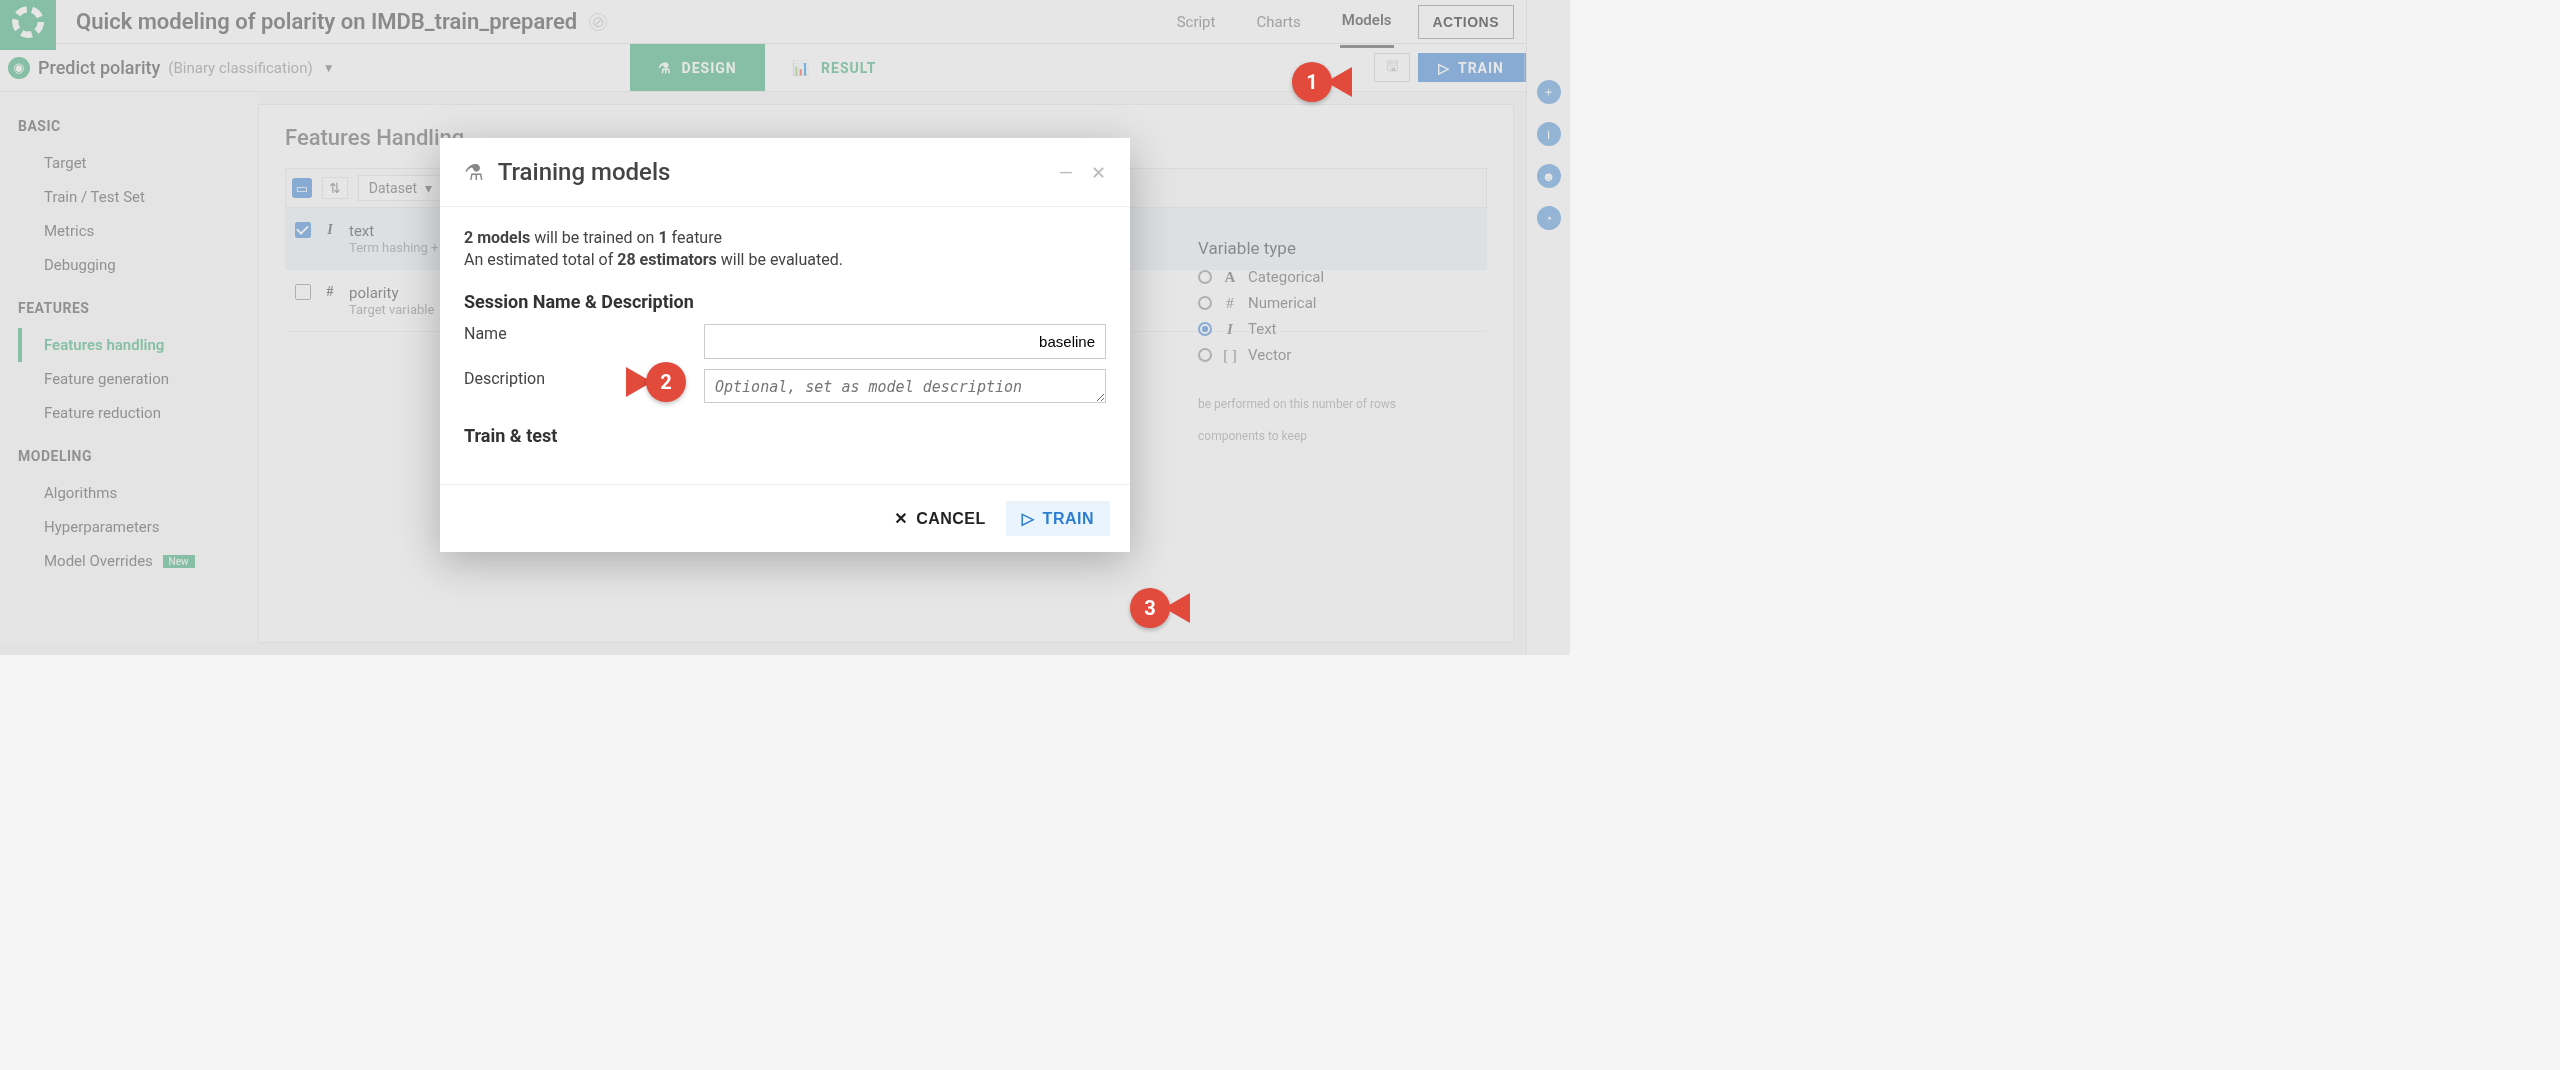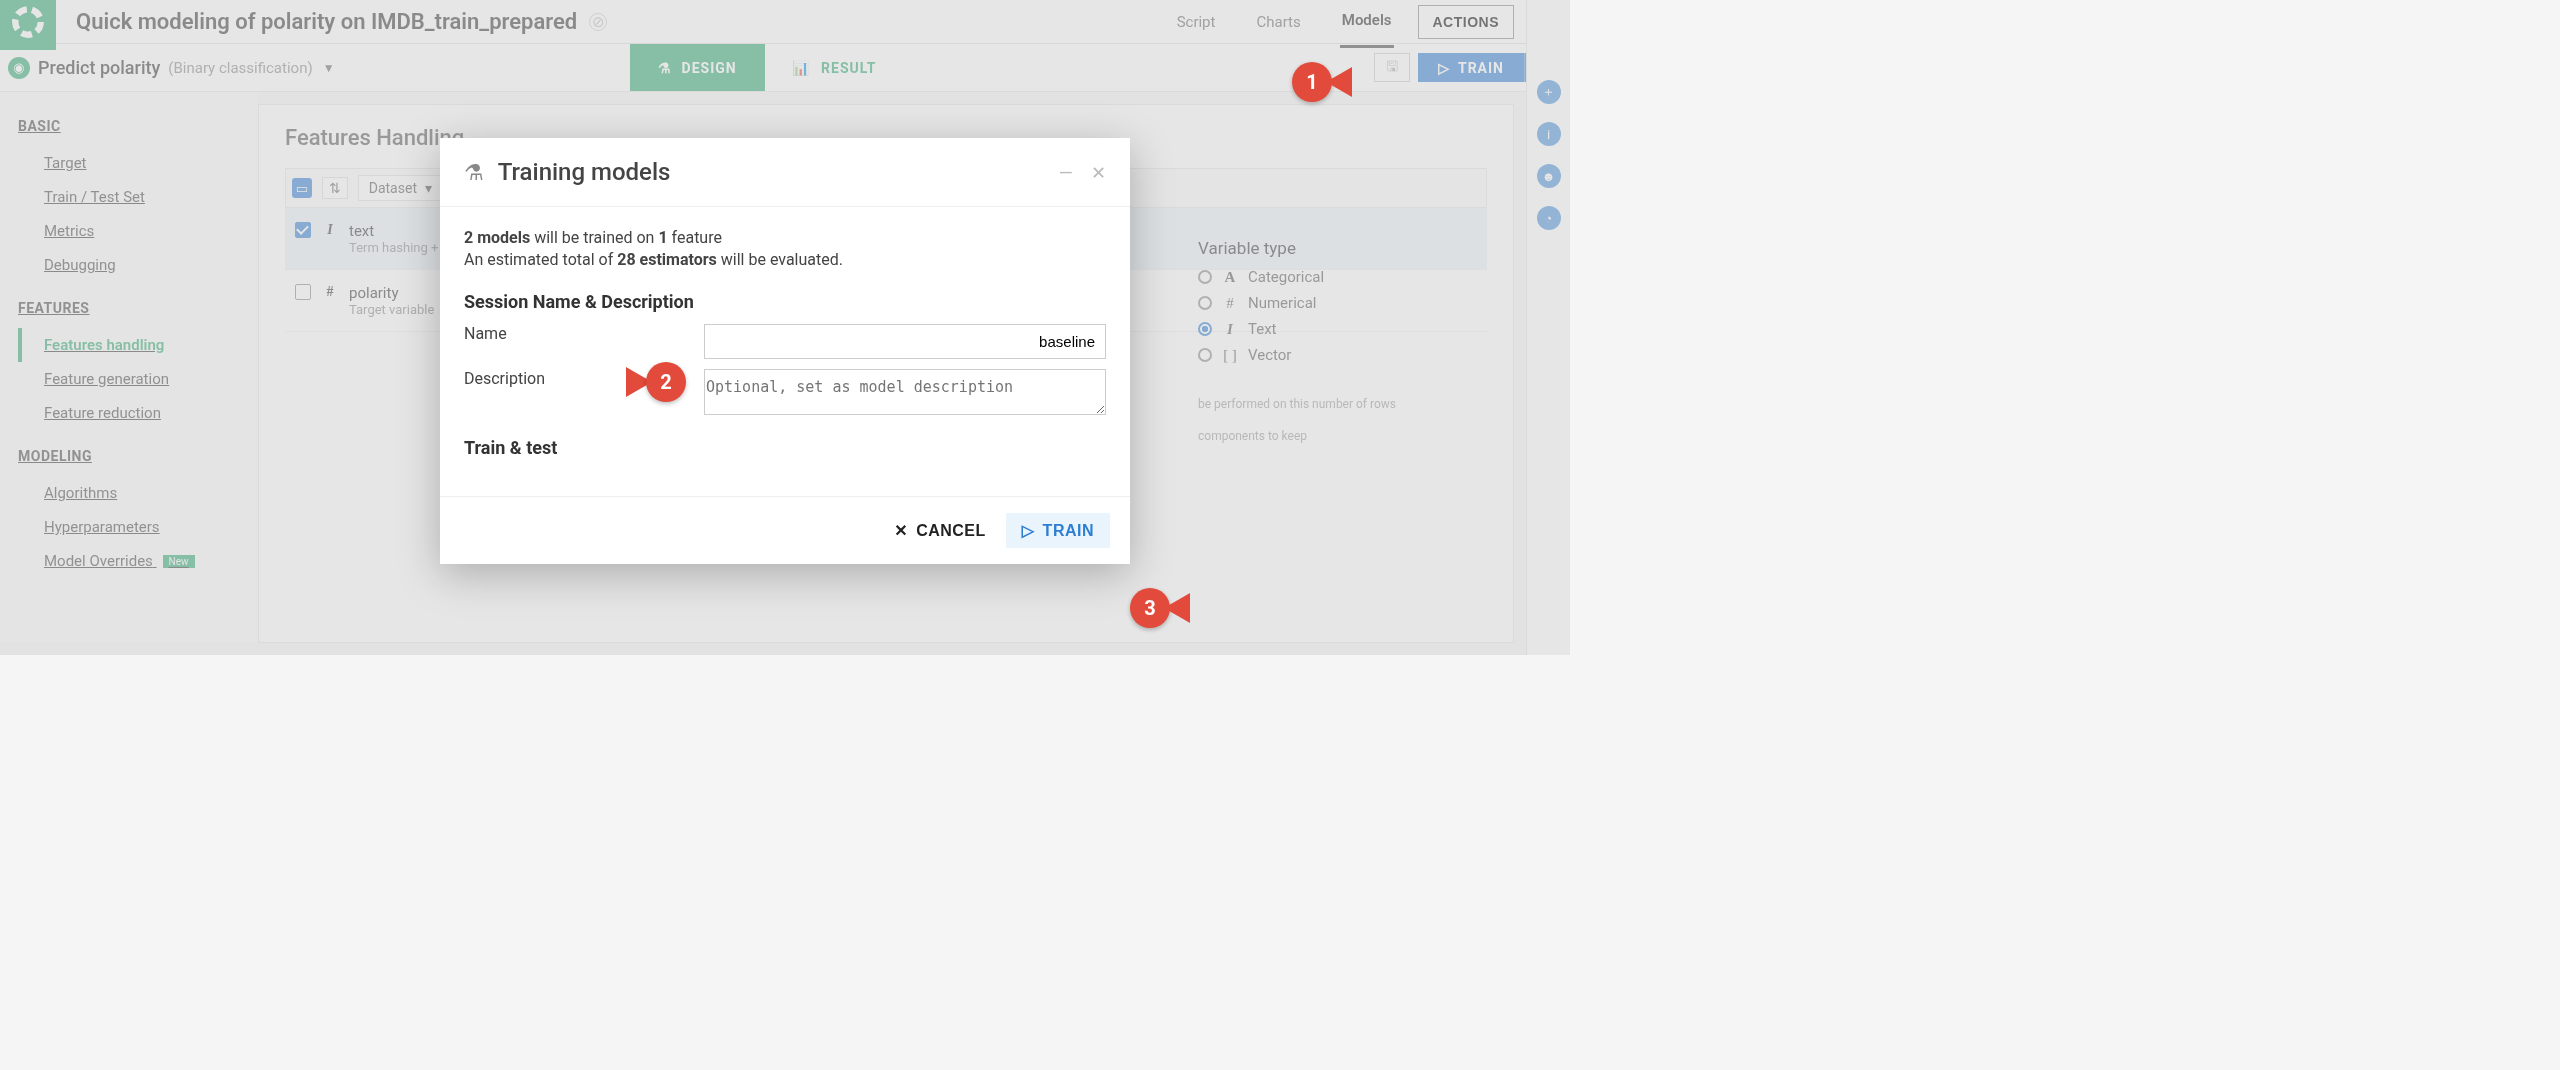--- a/index.html
+++ b/index.html
@@ -177,21 +177,20 @@
 
   
   .main-body {
     display:flex;
     height: calc(100% - 104px);
   }
   .left-nav {
     width: 258px;
     padding: 26px 0 0 18px;
     background:#fafafa;
-    text-decoration:underline;
   }
   .nav-section-title {
     font-size:14px; font-weight:700; letter-spacing:0.5px;
     color:#444; margin: 18px 0 12px 0;
   }
   .nav-section-title:first-child{ margin-top:0;}
   .nav-item {
     font-size:15px; color:#444;
     padding: 8px 0 8px 26px;
     cursor:pointer;
@@ -275,22 +274,22 @@
 
   .modal-body{ padding: 18px 24px 26px 24px; color:#444;}
   .mb-line{ font-size:16px; margin:3px 0;}
   .mb-section-title{ font-size:18px; font-weight:700; color:#333; margin-top:22px; margin-bottom:12px;}
   .form-row{ display:flex; align-items:flex-start; gap:20px; margin:10px 0;}
   .form-row label{ width:220px; font-size:16px; color:#444;}
   .form-row input[type=text]{
     flex:1; border:1px solid #ccc; padding:8px 10px; font-size:15px;text-align:right;
   }
   .form-row textarea{
-    flex:1; border:1px solid #ccc; padding:8px 1px; font-size:15px;
-    height:46px; resize:both;
+    flex:1; border:1px solid #ccc; padding:8px 10px; font-size:15px;
+    height:34px; resize:both;font-style:italic;
   }
 
   .modal-footer{
     border-top:1px solid #eee;
     display:flex; justify-content:flex-end; gap:8px;
     padding: 16px 20px;
   }
   .btn-cancel{
     display:flex;align-items:center;gap:8px;
     font-weight:700; font-size:16px; letter-spacing:0.5px;

